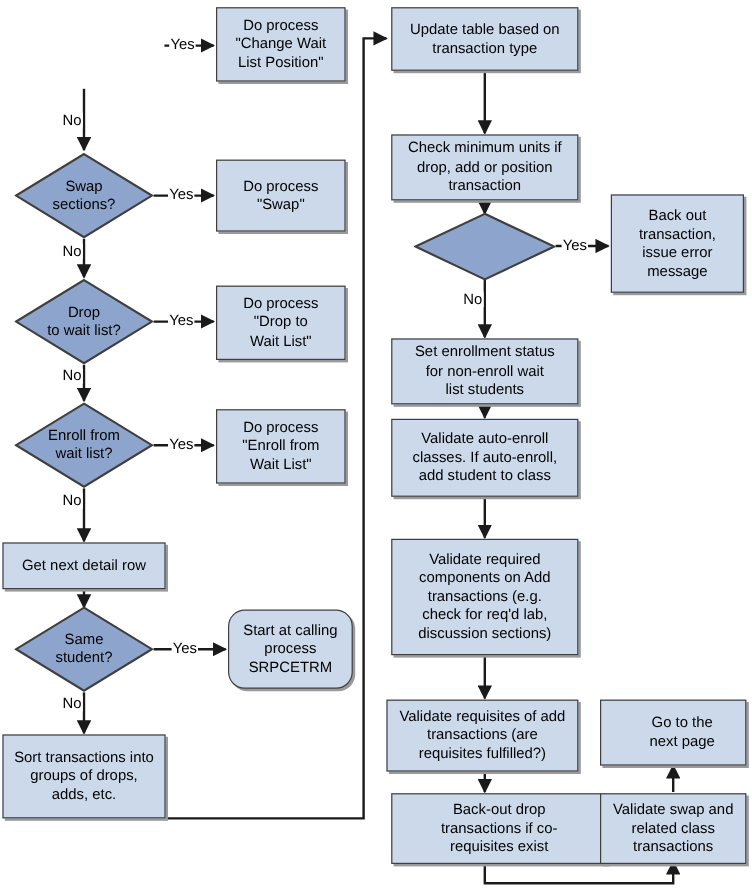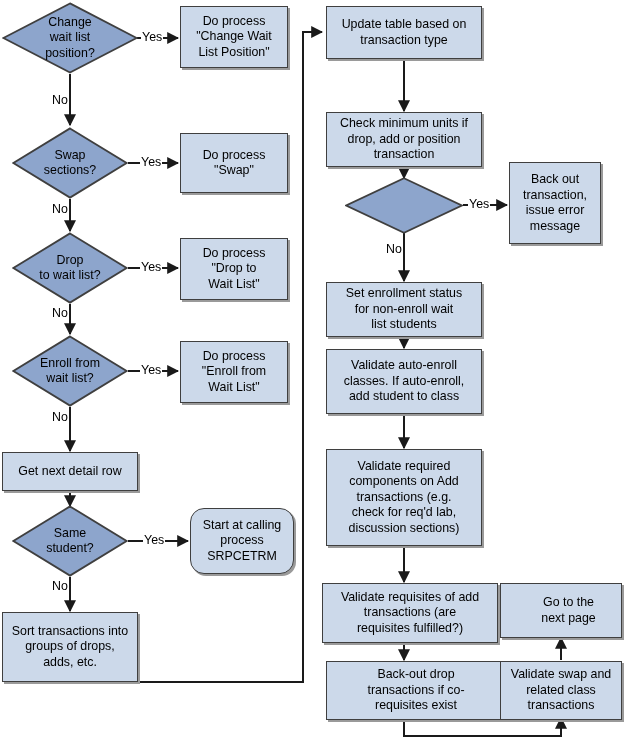--- a/index.html
+++ b/index.html
@@ -105,28 +105,20 @@
       <path d="M 404 414 L 404 448"></path>
       <path d="M 404 546 L 404 582"></path>
       <path d="M 404 643 L 404 660"></path>
 
       <path d="M 404 720 L 404 736 L 561 736 L 561 718"></path>
 
       <path d="M 561 660 L 561 638"></path>
     </g>
   </svg>
 
-  <div class="node decision" style="left:2px; top:2px; width:136px; height:72px;">
-    <svg class="dia-shape" viewBox="0 0 136 72" preserveAspectRatio="none">
-      <polygon points="68,1.4 134.6,36 68,70.6 1.4,36" fill="#8da5cc" stroke="#3f3f3f" stroke-width="1.8"></polygon>
-    </svg>
-    <span class="dia-label" style="white-space:pre-line;">Change
-wait list
-position?</span>
-  </div>
 
   <div class="node process" style="left:180px; top:6px; width:108px; height:62px;">
     <span style="white-space:pre-line;">Do process
 "Change Wait
 List Position"</span>
   </div>
 
   <div class="node decision" style="left:12px; top:127px; width:116px; height:72px;">
     <svg class="dia-shape" viewBox="0 0 116 72" preserveAspectRatio="none">
       <polygon points="58,1.4 114.6,36 58,70.6 1.4,36" fill="#8da5cc" stroke="#3f3f3f" stroke-width="1.8"></polygon>
@@ -202,21 +194,21 @@
 drop, add or position
 transaction</span>
   </div>
 
   <div class="node decision" style="left:345px; top:177px; width:118px; height:57px;">
     <svg class="dia-shape" viewBox="0 0 118 57" preserveAspectRatio="none">
       <polygon points="59,1.2 116.8,28.5 59,55.8 1.2,28.5" fill="#8da5cc" stroke="#3f3f3f" stroke-width="1.8"></polygon>
     </svg>
   </div>
 
-  <div class="node process" style="left:509px; top:162px; width:92px; height:82px;">
+  <div class="node process" style="left:509px; top:162px; width:111px; height:82px;">
     <span style="white-space:pre-line;">Back out
 transaction,
 issue error
 message</span>
   </div>
 
   <div class="node process" style="left:326px; top:282px; width:156px; height:55px;">
     <span style="white-space:pre-line;">Set enrollment status
 for non-enroll wait
 list students</span>
@@ -229,21 +221,21 @@
   </div>
 
   <div class="node process" style="left:326px; top:449px; width:156px; height:97px;">
     <span style="white-space:pre-line;">Validate required
 components on Add
 transactions (e.g.
 check for req'd lab,
 discussion sections)</span>
   </div>
 
-  <div class="node process" style="left:322px; top:583px; width:176px; height:60px;">
+  <div class="node process" style="left:322px; top:583px; width:160px; height:60px;">
     <span style="white-space:pre-line;">Validate requisites of add
 transactions (are
 requisites fulfilled?)</span>
   </div>
 
   <div class="node process" style="left:326px; top:661px; width:180px; height:59px;">
     <span style="white-space:pre-line;">Back-out drop
 transactions if co-
 requisites exist</span>
   </div>

